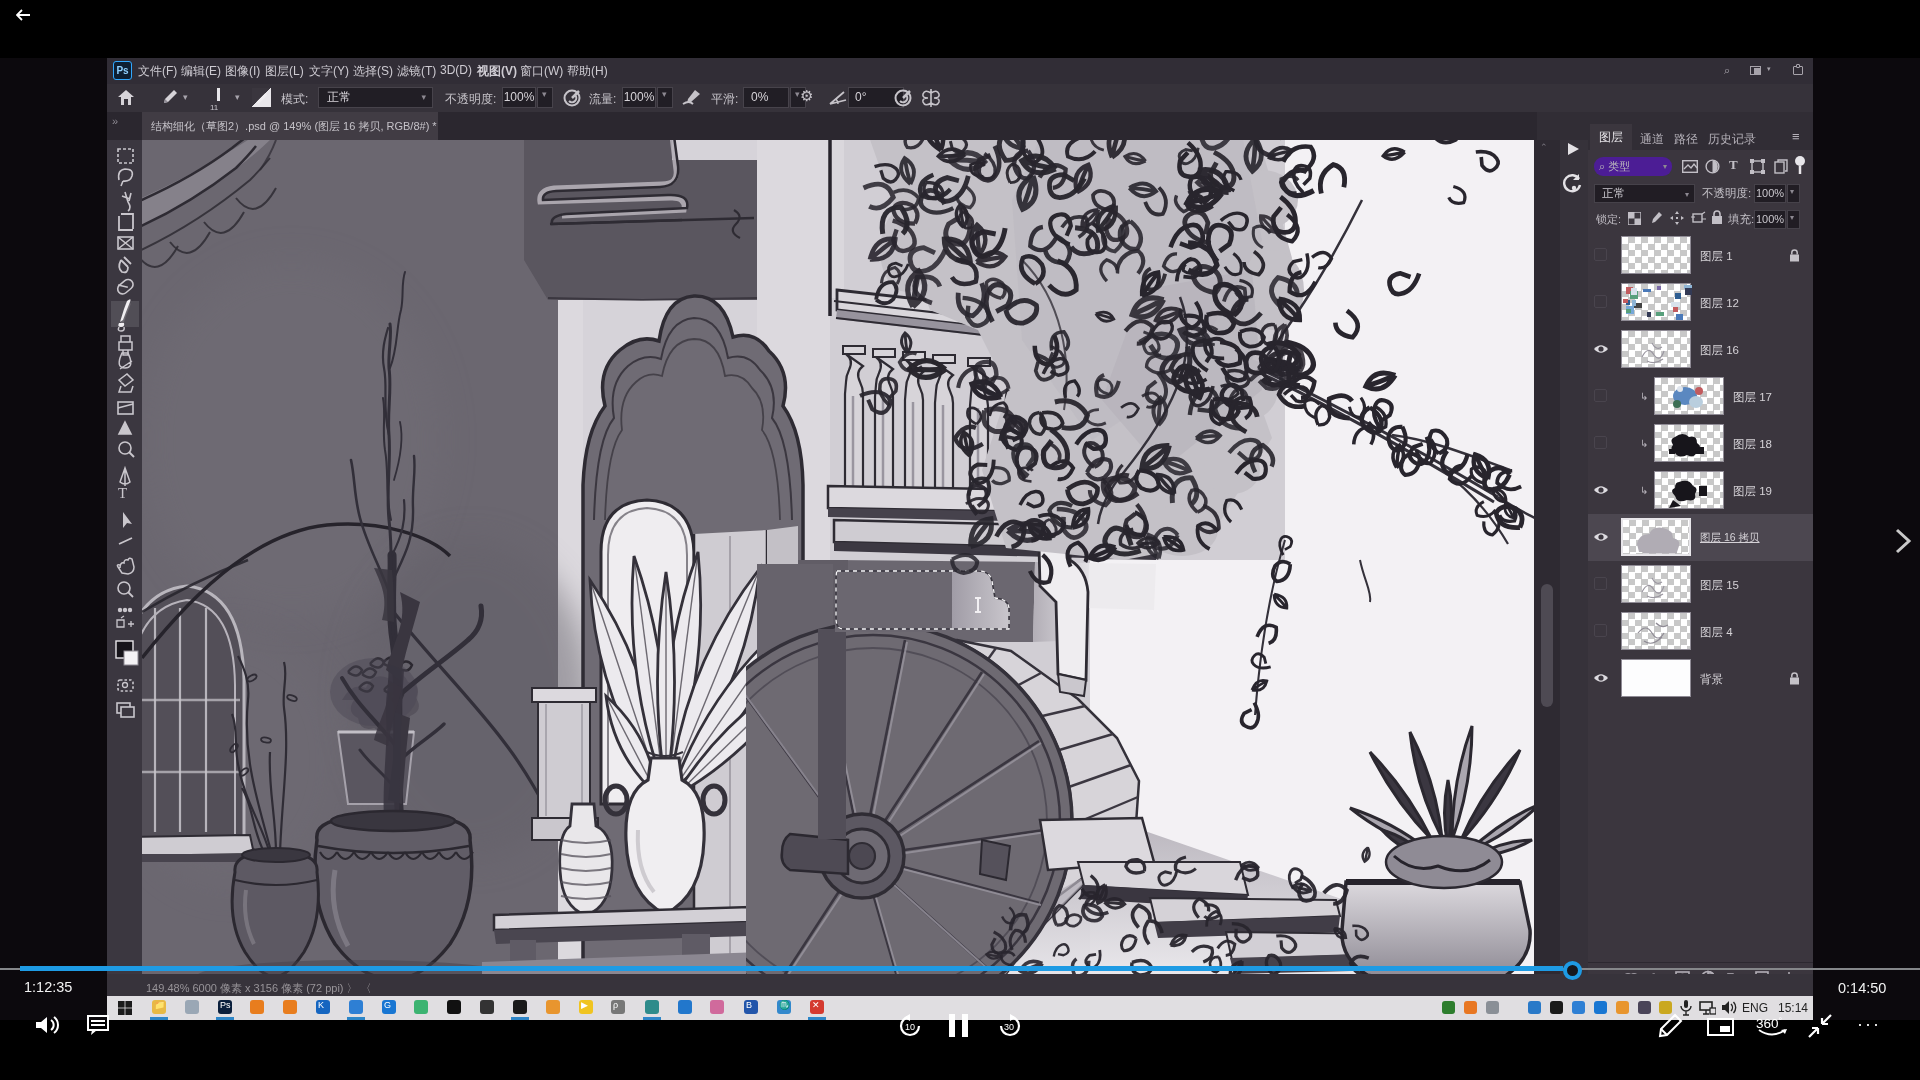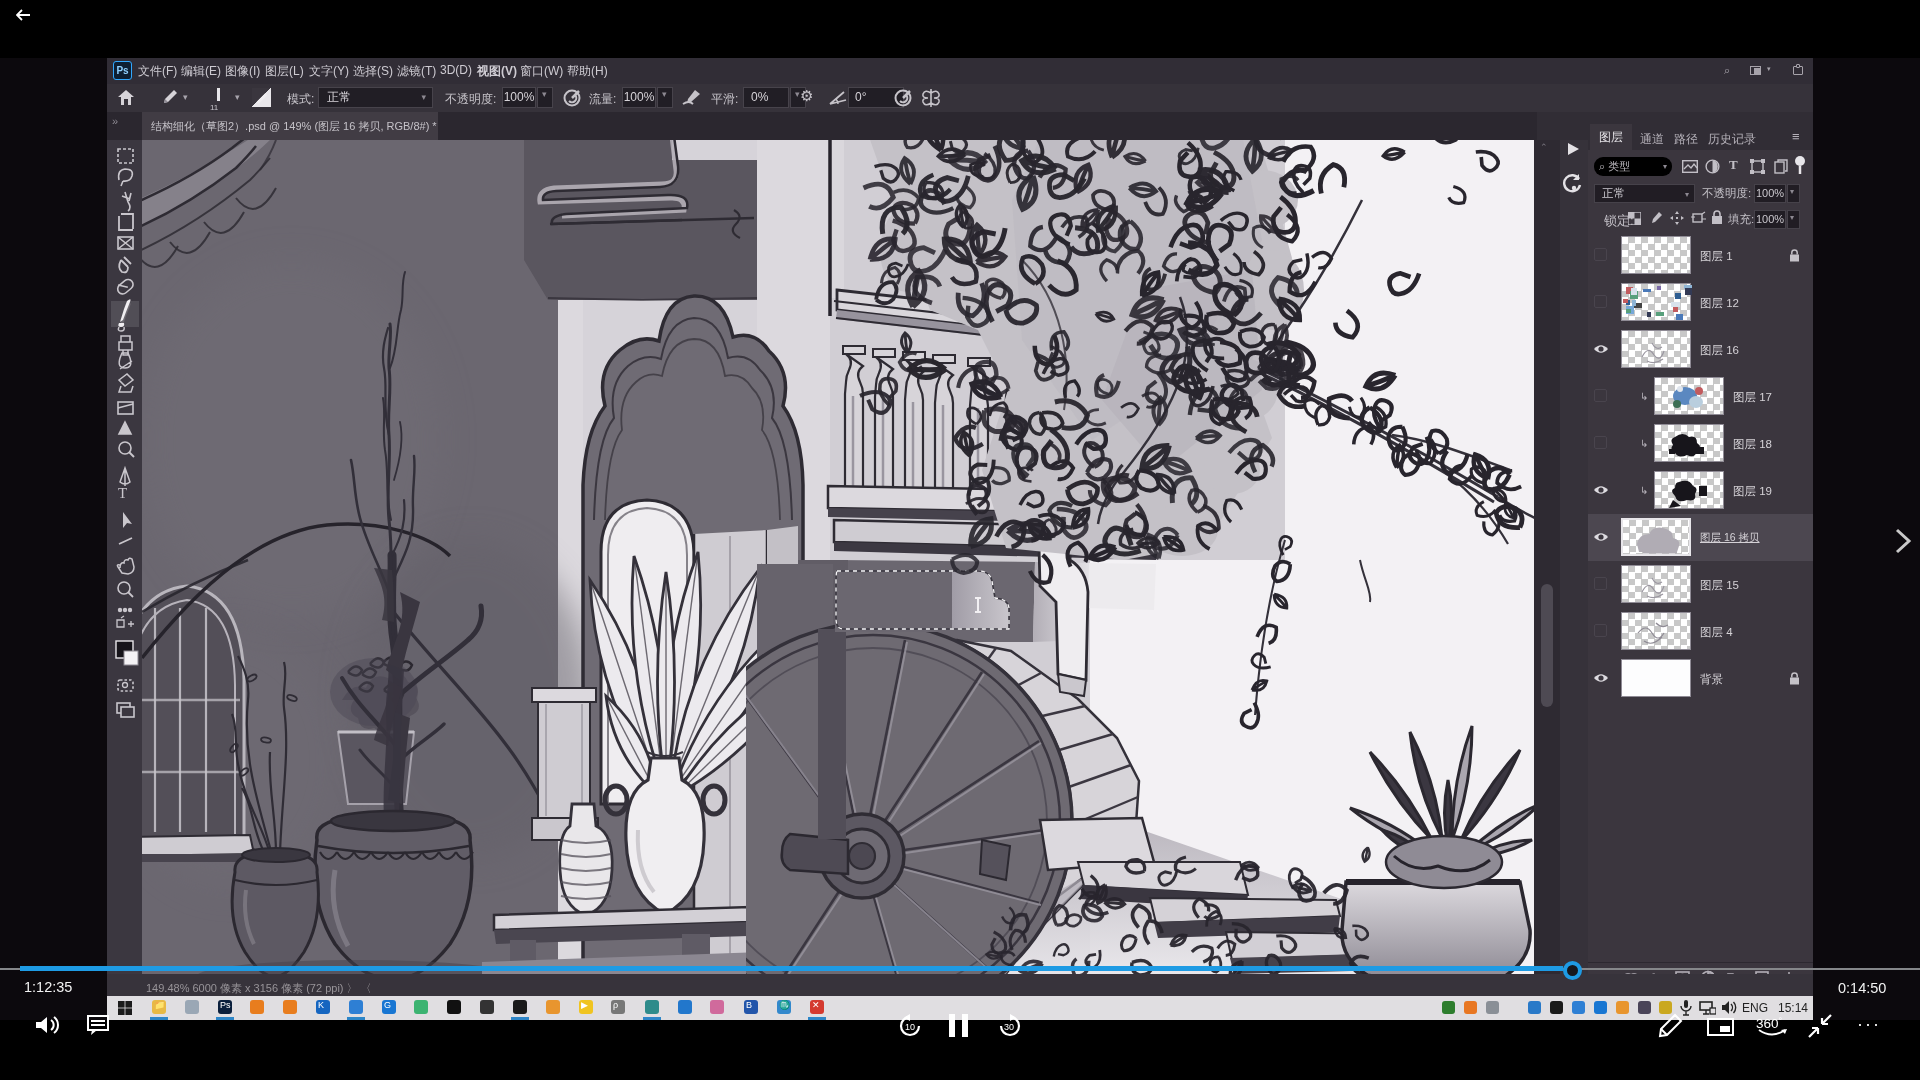--- a/index.html
+++ b/index.html
@@ -61,21 +61,21 @@
   <span style="position:absolute;left:76px;top:8px;color:#a8a4ac;font-size:9px;">▾</span>
   <div class="abs" style="left:100px;top:2px;width:22px;height:24px;text-align:center;">
     <div class="abs" style="left:10px;top:2px;width:3px;height:13px;background:#e8e6ea;"></div>
     <div class="abs" style="left:3px;top:17px;color:#c6c3c9;font-size:8px;">11</div>
   </div>
   <span style="position:absolute;left:128px;top:8px;color:#a8a4ac;font-size:9px;">▾</span>
   <div class="abs" style="left:145px;top:4px;width:19px;height:19px;background:#55515a;">
     <div class="abs" style="left:0px;top:0px;width:19px;height:19px;background:linear-gradient(135deg,#3a363e 0%,#3a363e 48%,#e9e7eb 48%,#e9e7eb 100%);"></div>
     <div class="abs" style="left:4px;top:9px;width:12px;height:3px;background:#f0eef1;transform:rotate(-45deg);"></div>
   </div>
-  <span class="optxt" style="position:absolute;left:180px;top:7px;">模式:</span>
+  <span class="optxt" style="position:absolute;left:174px;top:7px;">模式:</span>
   <div class="obox abs" style="left:211px;top:3px;width:115px;height:21px;line-height:19px;padding-left:8px;">正常<span style="position:absolute;right:6px;top:0px;color:#8d8992;font-size:9px;">▾</span></div>
   <span class="optxt" style="position:absolute;left:338px;top:7px;">不透明度:</span>
   <div class="obox abs" style="left:395px;top:3px;width:34px;height:21px;line-height:19px;text-align:center;">100%</div>
   <div class="obox abs" style="left:430px;top:3px;width:16px;height:21px;">
       <span style="position:absolute;left:4px;top:1px;color:#8d8992;font-size:9px;">▾</span>
     </div>
   <svg class="abs" style="left:455px;top:4px" width="20" height="20" viewBox="0 0 20 20">
       <circle cx="10" cy="10" r="7.5" fill="none" stroke="#c6c3c9" stroke-width="2"></circle>
       <path d="M10,10 L17,3" stroke="#c6c3c9" stroke-width="2.5"></path>
       <path d="M7,13 a4,4 0 0 0 6,-6" fill="none" stroke="#c6c3c9" stroke-width="2"></path>
@@ -799,21 +799,21 @@
 </div>
 <div id="rightzone"></div>
 <div id="panel">
   <div class="abs" style="left:0;top:0;width:225px;height:26px;background:#312d35;"></div>
   <div class="abs" style="left:2px;top:0;width:42px;height:26px;background:#3b363e;color:#e6e4e8;font-size:12px;text-align:center;line-height:26px;">图层</div>
   <span class="abs" style="left:52px;top:7px;color:#b4b0b8;font-size:12px;">通道</span>
   <span class="abs" style="left:86px;top:7px;color:#b4b0b8;font-size:12px;">路径</span>
   <span class="abs" style="left:120px;top:7px;color:#b4b0b8;font-size:12px;">历史记录</span>
   <span class="abs" style="left:204px;top:5px;color:#b4b0b8;font-size:13px;">≡</span>
 
-  <div class="abs" style="left:6px;top:33px;width:78px;height:19px;background:#000000;border-radius:9px;color:#b9b6bc;font-size:11px;line-height:19px;">
+  <div class="abs" style="left:6px;top:33px;width:78px;height:19px;background:#4c1d95;border-radius:9px;color:#b9b6bc;font-size:11px;line-height:19px;">
     <span style="margin-left:5px;">⌕ 类型</span><span style="position:absolute;right:5px;top:0;font-size:8px;color:#8d8992;">▾</span>
   </div>
   <svg class="abs" style="left:94px;top:36px" width="16" height="13" viewBox="0 0 16 13">
       <rect x="0.7" y="0.7" width="14.6" height="11.6" fill="none" stroke="#c2bfc6" stroke-width="1.4"></rect>
       <path d="M2,9 l4,-4 l3,3 l3,-4 l3,4" stroke="#c2bfc6" fill="none" stroke-width="1.3"></path>
     </svg>
   <svg class="abs" style="left:117px;top:35px" width="15" height="15" viewBox="0 0 15 15">
       <circle cx="7.5" cy="7.5" r="6.4" fill="none" stroke="#c2bfc6" stroke-width="1.4"></circle>
       <path d="M7.5,1.2 a6.4,6.4 0 0 1 0,12.6 z" fill="#c2bfc6"></path>
     </svg>
@@ -837,21 +837,21 @@
 
   <div class="abs" style="left:6px;top:60px;width:101px;height:19px;background:#211d24;border:1px solid #46424a;color:#cac7cd;font-size:11.5px;line-height:17px;">
     <span style="margin-left:7px;">正常</span><span style="position:absolute;right:5px;top:1px;font-size:8px;color:#8d8992;">▾</span>
   </div>
   <span class="abs" style="left:114px;top:62px;color:#c2bfc6;font-size:11.5px;">不透明度:</span>
   <div class="abs" style="left:166px;top:60px;width:32px;height:19px;background:#211d24;border:1px solid #46424a;color:#cac7cd;font-size:11px;line-height:17px;text-align:center;">100%</div>
   <div class="abs" style="left:199px;top:60px;width:13px;height:19px;background:#211d24;border:1px solid #46424a;">
       <span style="position:absolute;left:2px;top:2px;font-size:8px;color:#8d8992;">▾</span>
     </div>
 
-  <span class="abs" style="left:16px;top:88px;color:#c2bfc6;font-size:13px;">锁定:</span>
+  <span class="abs" style="left:8px;top:88px;color:#c2bfc6;font-size:11px;">锁定:</span>
   <svg class="abs" style="left:40px;top:88px" width="13" height="13" viewBox="0 0 13 13">
       <rect width="6.5" height="6.5" fill="#c2bfc6"></rect>
       <rect x="6.5" y="6.5" width="6.5" height="6.5" fill="#c2bfc6"></rect>
       <rect width="12.6" height="12.6" x="0.2" y="0.2" fill="none" stroke="#c2bfc6" stroke-width="1"></rect>
     </svg>
   <svg class="abs" style="left:61px;top:87px" width="14" height="14" viewBox="0 0 14 14">
       <path d="M10,1 L13,4 L6,11 L3,12 L4,8 Z" fill="#c2bfc6"></path>
     </svg>
   <svg class="abs" style="left:82px;top:87px" width="14" height="14" viewBox="0 0 14 14">
       <path d="M7,0 L9,3 H5 Z M7,14 L5,11 H9 Z M0,7 L3,5 V9 Z M14,7 L11,9 V5 Z M6,6 h2 v2 h-2 z" fill="#c2bfc6"></path>

